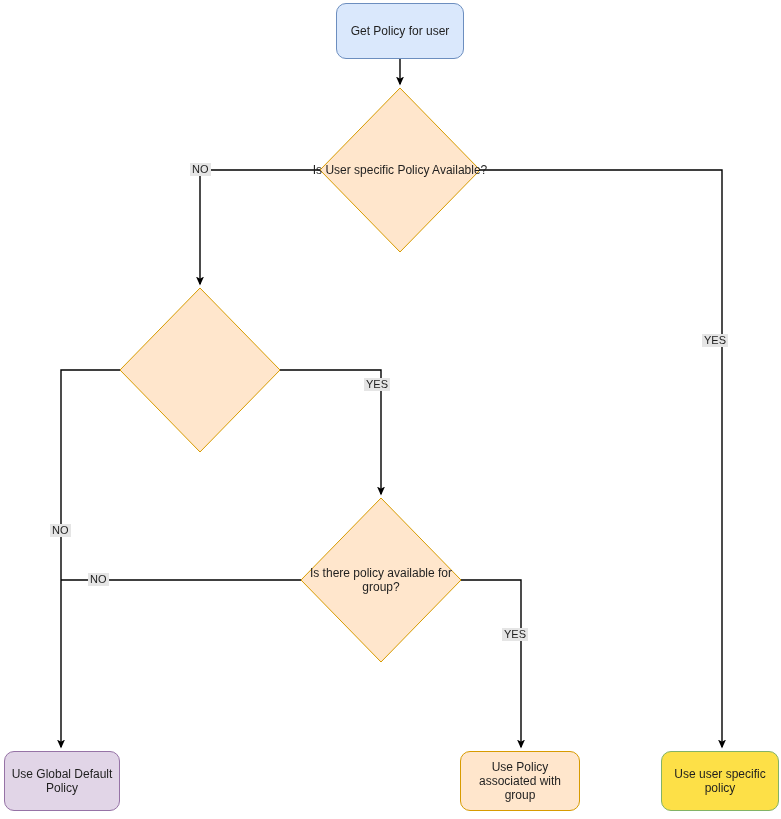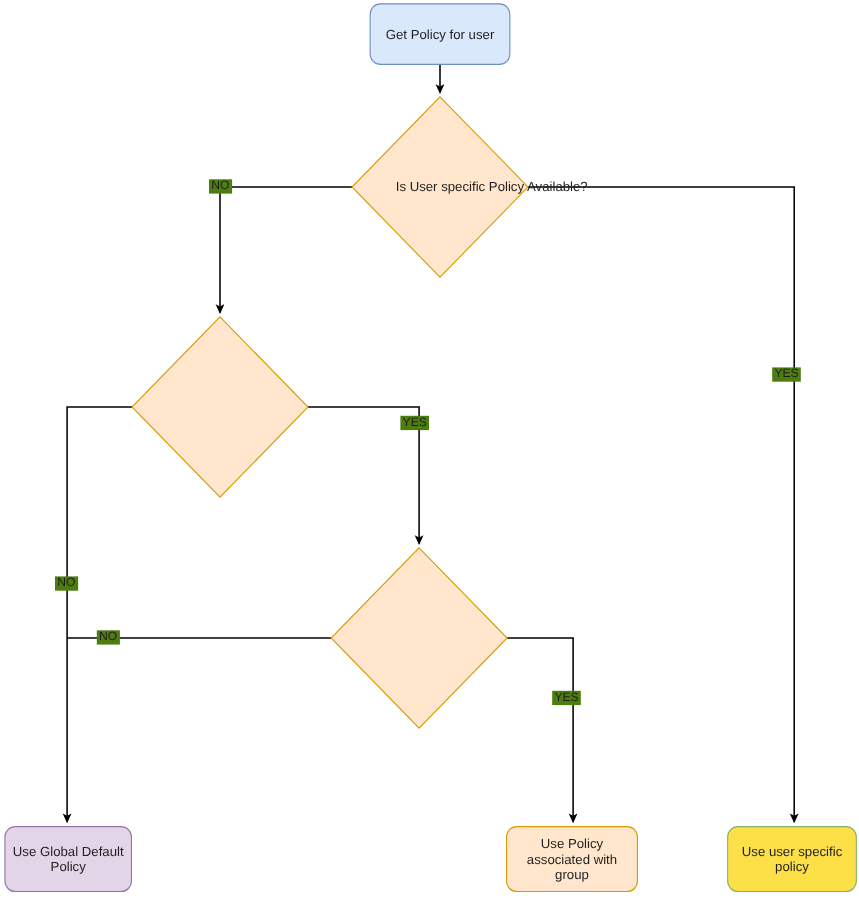--- a/index.html
+++ b/index.html
@@ -45,21 +45,21 @@
   .node.diamond-label {
     background: transparent;
     border: none;
     z-index: 4;
     pointer-events: none;
   }
   .edge-label {
     position: absolute;
     font-size: 11px;
     color: #1f1f1f;
-    background: #4d7c0f;
+    background: #e5e5e5;
     padding: 0 2px;
     line-height: 13px;
     white-space: nowrap;
     z-index: 5;
   }
 </style>
 </head>
 <body>
 
 <div id="canvas">
@@ -90,25 +90,28 @@
     <polygon points="200,288 280,370 200,452 120,370" fill="#ffe6cc" stroke="#d79b00" stroke-width="1"></polygon>
 
     <polygon points="381,498 461,580 381,662 301,580" fill="#ffe6cc" stroke="#d79b00" stroke-width="1"></polygon>
   </svg>
 
   <div class="node rounded" style="left:336px; top:3px; width:128px; height:56px;
               background:#dae8fc; border-color:#6c8ebf;">
     <span>Get Policy for user</span>
   </div>
 
-  <div class="node diamond-label" style="left:310px; top:150px; width:180px; height:40px;margin-left:47px;">
+  <div class="node diamond-label" style="left:310px; top:150px; width:180px; height:40px;">
     <span>Is User specific Policy Available?</span>
   </div>
 
 
+  <div class="node diamond-label" style="left:293px; top:560px; width:176px; height:40px;">
+    <span>Is there policy available for group?</span>
+  </div>
 
   <div class="node rounded" style="left:460px; top:751px; width:120px; height:60px;
               background:#ffe6cc; border-color:#d79b00;">
     <span>Use Policy associated with group</span>
   </div>
 
   <div class="node rounded" style="left:4px; top:751px; width:116px; height:60px;
               background:#e1d5e7; border-color:#9673a6;">
     <span>Use Global Default Policy</span>
   </div>

